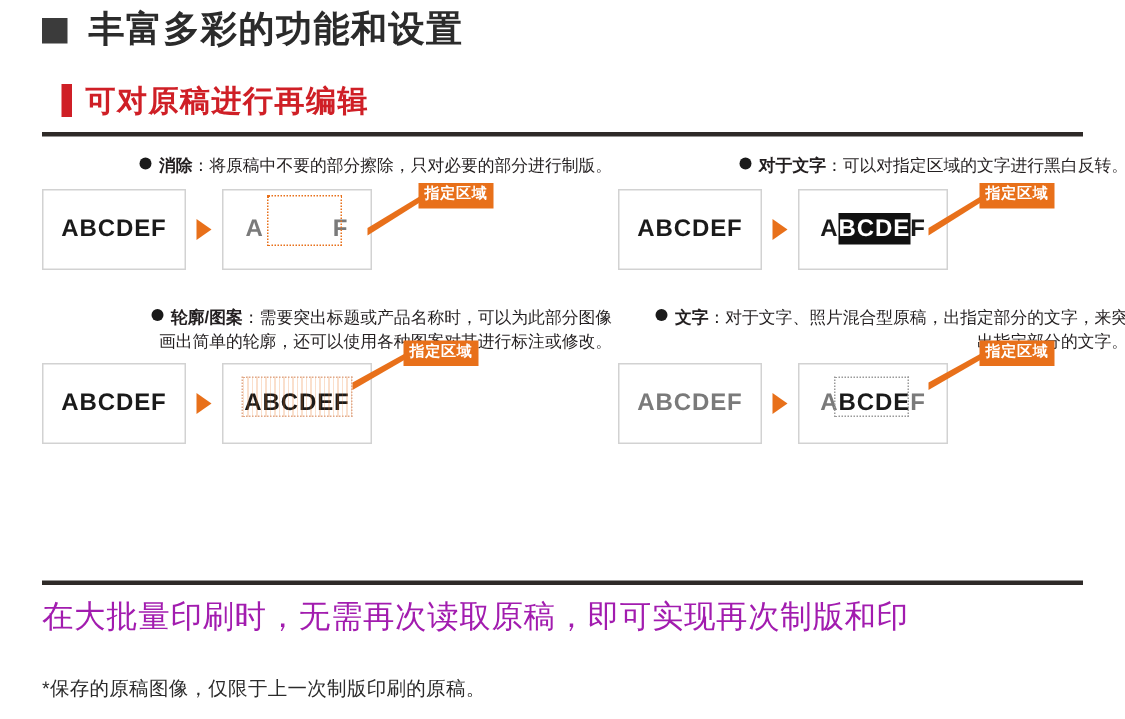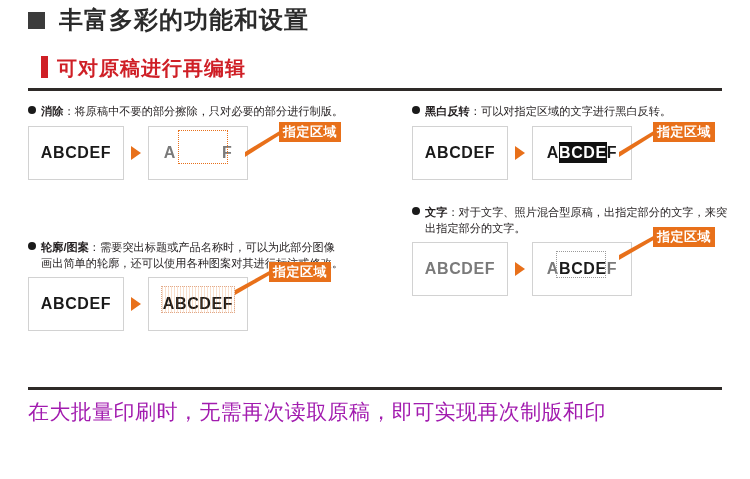--- a/index.html
+++ b/index.html
@@ -68,20 +68,21 @@
     height: 3px;
     background: #2e2a28;
   }
 
   
   .feature { position: absolute; }
   .feat-desc {
     font-size: 11.2px;
     line-height: 15.5px;
     color: #231f20;
+    text-align: right;
   }
   .feat-desc .dot {
     display: inline-block;
     width: 8px;
     height: 8px;
     border-radius: 50%;
     background: #1a1a1a;
     margin-right: 5px;
     vertical-align: 1px;
   }
@@ -169,21 +170,21 @@
   }
 
   
   .callout {
     position: absolute;
     pointer-events: none;
   }
   .tag {
     background: #e8701a;
     color: #ffffff;
-    font-size: 13px;
+    font-size: 10px;
     font-weight: bold;
     line-height: 1;
     padding: 3px 4px 4px 4px;
     white-space: nowrap;
     letter-spacing: 0.5px;
     display: inline-block;
     position: relative;
     z-index: 2;
   }
   .leader { position: absolute; left: 0; top: 0; z-index: 1; }
@@ -242,42 +243,42 @@
     <div class="callout" style="left:207px; top:16px;">
       <svg class="leader" width="90" height="48" viewBox="0 0 90 48">
         <path d="M 48,13 L 10,37 L 10,32 L 48,9 Z" fill="#e8701a"></path>
       </svg>
       <span class="tag" style="position:absolute; left:44px; top:2px;">指定区域</span>
     </div>
   </div>
 
   <div class="feature" style="left:412px; top:104px; width:340px;">
     <div class="feat-desc">
-      <span class="dot"></span><span class="lbl">黑白反转</span><span>：</span><span>可以对指定区域的文字进行黑白反转。</span>
+      <span class="dot"></span><span class="lbl">对于文字</span><span>：</span><span>可以对指定区域的文字进行黑白反转。</span>
     </div>
 
     <div class="samples">
       <div class="sbox">
         <span class="abc">ABCDEF</span>
       </div>
       <span class="tri"></span>
       <div class="sbox" style="width:100px;">
         <span class="abc"><span class="k">A</span><span class="invert">BCDE</span><span class="k">F</span></span>
       </div>
     </div>
 
     <div class="callout" style="left:197px; top:16px;">
       <svg class="leader" width="90" height="48" viewBox="0 0 90 48">
         <path d="M 48,13 L 10,37 L 10,32 L 48,9 Z" fill="#e8701a"></path>
       </svg>
       <span class="tag" style="position:absolute; left:44px; top:2px;">指定区域</span>
     </div>
   </div>
 
-  <div class="feature" style="left:28px; top:205px; width:380px;margin-top:35px;">
+  <div class="feature" style="left:28px; top:205px; width:380px;">
     <div class="feat-desc">
       <span class="dot"></span><span class="lbl">轮廓/图案</span><span>：</span><span>需要突出标题或产品名称时，可以为此部分图像</span>
       <span class="line2">画出简单的轮廓，还可以使用各种图案对其进行标注或修改。</span>
     </div>
 
     <div class="samples">
       <div class="sbox">
         <span class="abc">ABCDEF</span>
       </div>
       <span class="tri"></span>
@@ -322,14 +323,15 @@
       <span class="tag" style="position:absolute; left:44px; top:2px;">指定区域</span>
     </div>
   </div>
 
   <div class="hrule" style="left:28px; top:387px; width:694px;"></div>
 
   <div class="big-text" style="left:28px; top:396px; width:700px;">
     <span>在大批量印刷时，无需再次读取原稿，即可实现再次制版和印</span><br>
   </div>
 
+  <div class="note" style="left:28px; top:450px;">*保存的原稿图像，仅限于上一次制版印刷的原稿。</div>
 
 </div>
 
 </body></html>

